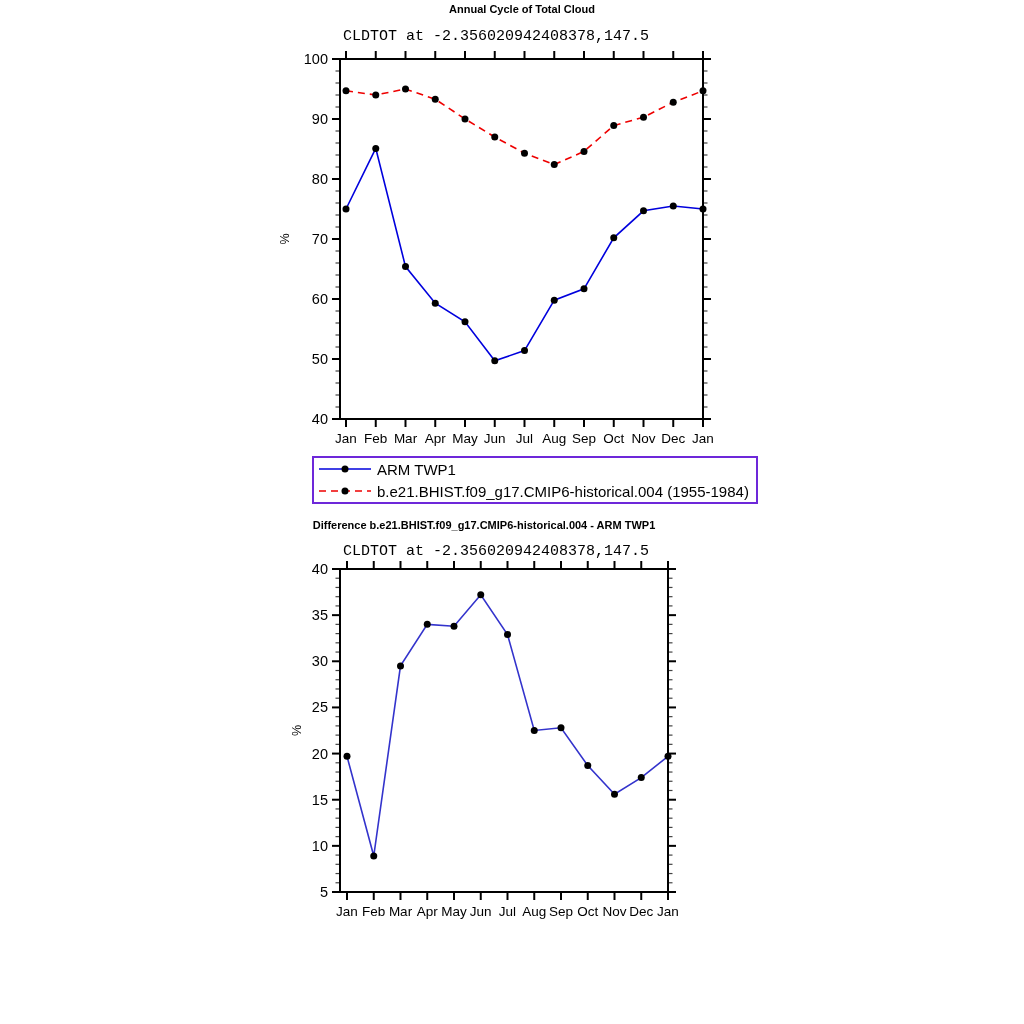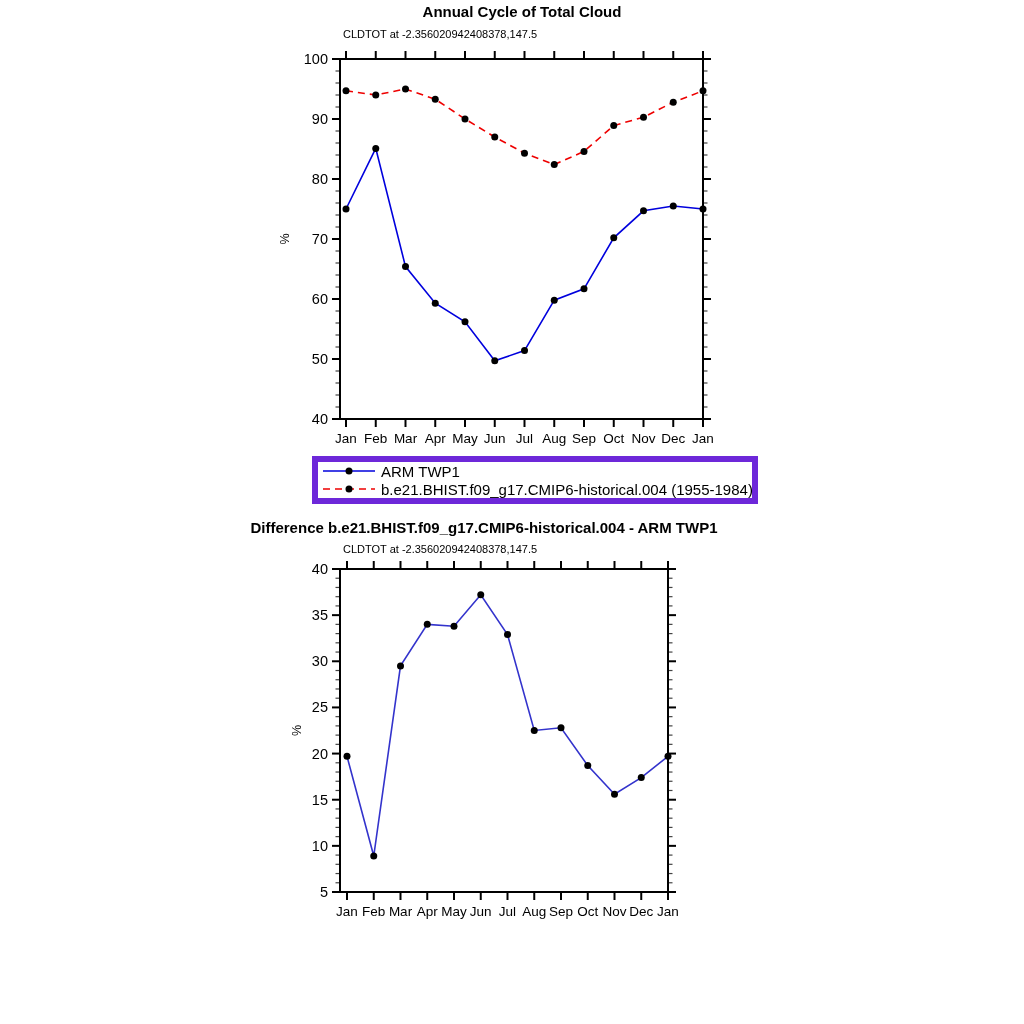--- a/index.html
+++ b/index.html
@@ -3,30 +3,30 @@
 <meta charset="utf-8">
 <style>
   * { margin:0; padding:0; box-sizing:border-box; }
   html, body { background:#ffffff; }
   #canvas {
     position:relative; width:1024px; height:1024px;
     background:#ffffff; color:#000;
     font-family:"Liberation Sans", sans-serif; overflow:hidden;
   }
   .abs { position:absolute; }
-  .chart-title { font-weight:bold; font-size:15px; text-align:center; white-space:nowrap; }
-  .chart-subtitle { font-size:11px; white-space:nowrap; }
+  .chart-title { font-weight:bold; font-size:11px; text-align:center; white-space:nowrap; }
+  .chart-subtitle { font-size:15px; white-space:nowrap;font-family:Liberation Mono, monospace; }
   #title1    { left:340px; top:3px;  width:364px; }
   #subtitle1 { left:343px; top:28px; }
   #title2    { left:0px;   top:519px; width:968px; }
   #subtitle2 { left:343px; top:543px; }
   #plot-svg  { position:absolute; left:0; top:0; }
   #legend {
     left:312px; top:456px; width:446px; height:48px;
-    border:6px solid #6d28d9; background:#fff;
+    border:2px solid #6d28d9; background:#fff;
     display:flex; flex-direction:column; justify-content:center;
   }
   .legend-row { display:flex; align-items:center; height:22px; padding-left:4px; font-size:15px; white-space:nowrap; }
   .legend-row svg { flex:0 0 auto; margin-right:5px; }
   svg text { font-family:"Liberation Sans", sans-serif; fill:#000; }
 </style>
 </head>
 <body>
 
 <div id="canvas">

